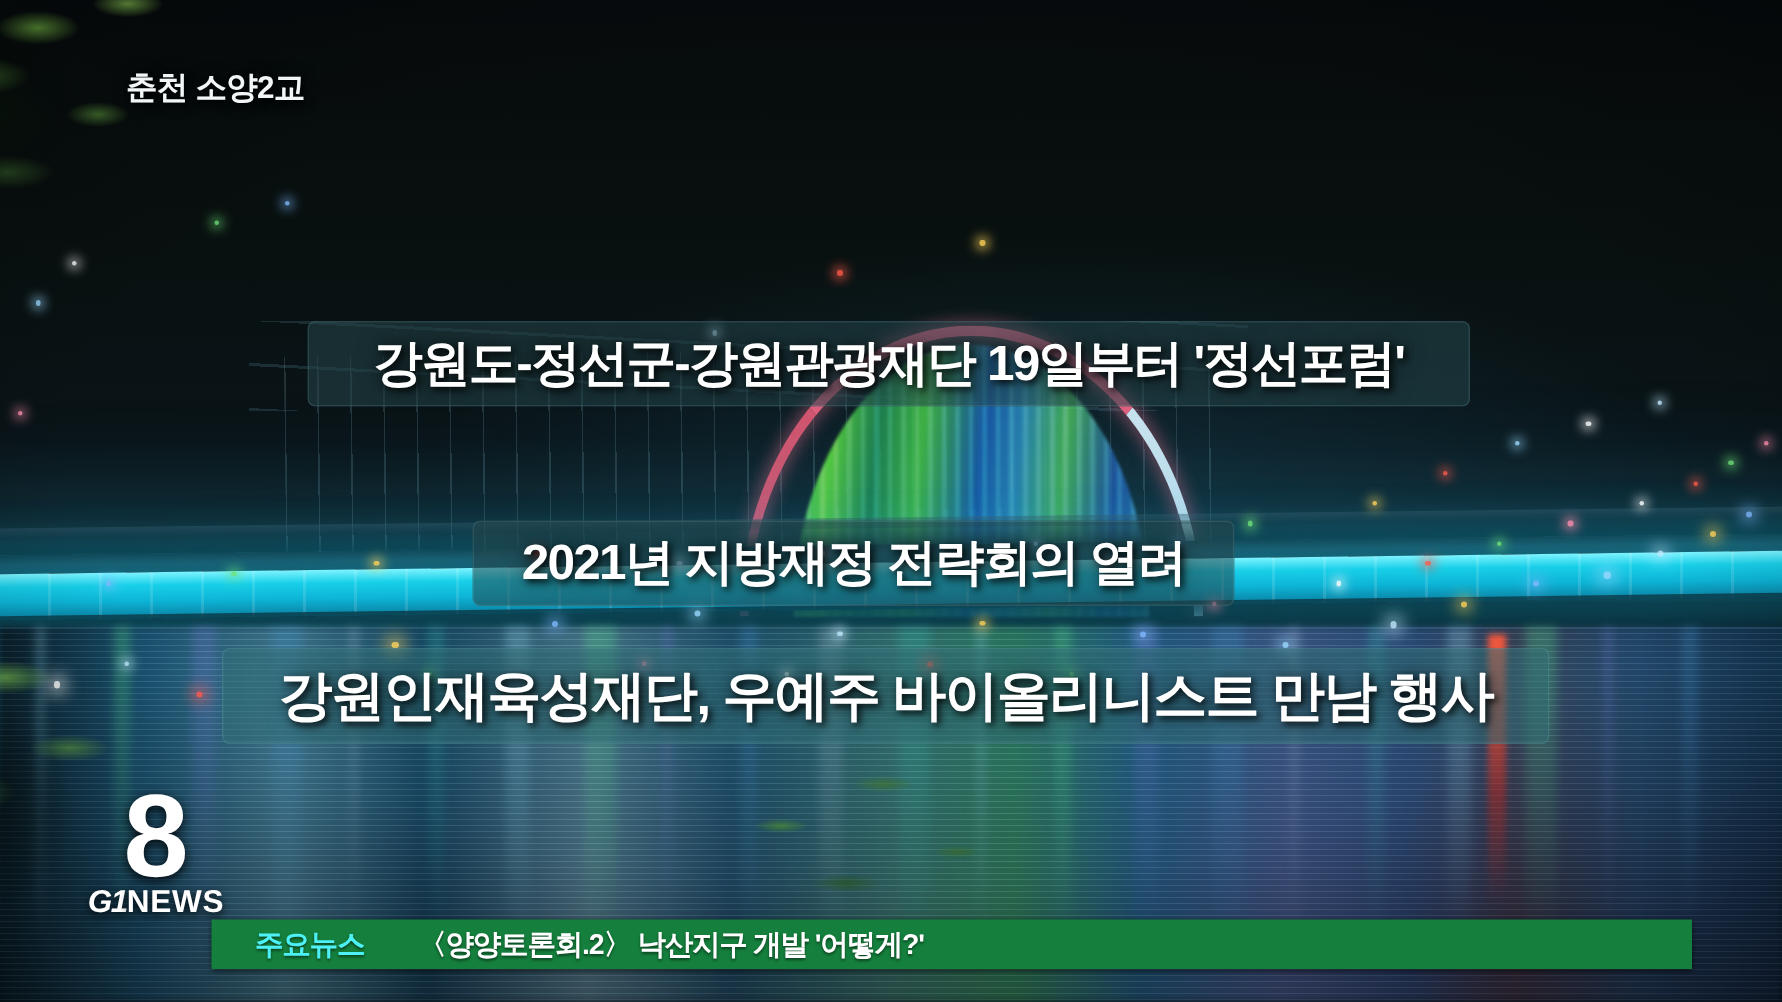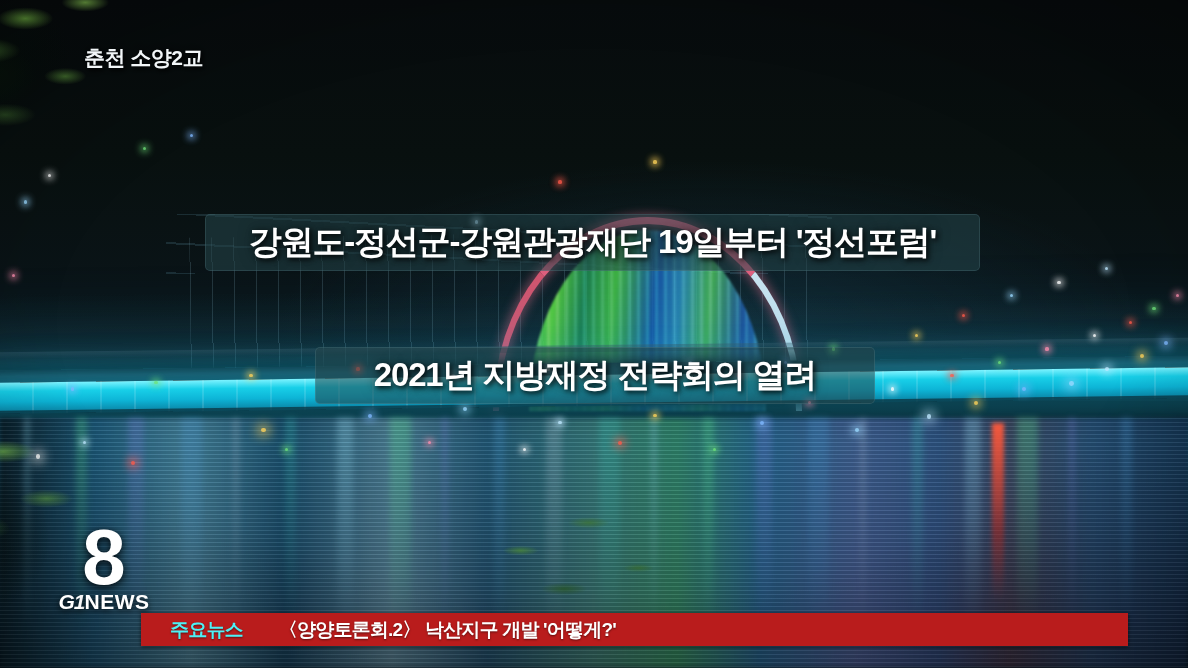--- a/index.html
+++ b/index.html
@@ -198,21 +198,21 @@
     background:rgba(36,70,74,.55);
     border-radius:5px;
     box-shadow:inset 0 0 0 1px rgba(160,220,230,.13);
     display:flex; align-items:center; justify-content:center;
     color:#ffffff; font-weight:bold; letter-spacing:-1.2px;
     white-space:nowrap;
     text-shadow:2px 2px 5px rgba(0,0,0,.9), 0 0 14px rgba(0,0,0,.6);
   }
   #hl0{ left:205px;  top:168px; width:775px; height:57px; font-size:33px;margin-top:46px; }
   #hl1{ left:242px;  top:257px; width:700px; height:57px; font-size:33px; }
-  #hl2{ left:315px;  top:347px; width:560px; height:57px; font-size:33px; }
+  #hl2{ left:315px;  top:347px; width:508px; height:57px; font-size:33px; }
   #hl3{ left:148px;  top:432px; width:885px; height:64px; font-size:36px;
         background:rgba(50,110,116,.55); }
 
   
   .logo{
     position:absolute; left:48px; top:520px; width:112px; height:120px;
     text-align:center;
   }
   .logo-8{
     display:block; width:100%;
@@ -223,21 +223,21 @@
     display:block; width:100%; margin-top:-4px;
     font-size:21px; font-weight:bold; color:#ffffff;
     letter-spacing:.5px;
     text-shadow:0 2px 6px rgba(0,0,0,.9);
   }
   .logo-text .g{ font-style:italic; letter-spacing:-1px; }
 
   
   .ticker{
     position:absolute; left:141px; top:613px; width:987px; height:33px;
-    background:#b91c1c;
+    background:#15803d;
     display:flex; align-items:center;
     box-shadow:0 1px 4px rgba(0,0,0,.6);
   }
   .ticker-label{
     color:#4df0f5; font-size:19px; font-weight:bold;
     letter-spacing:-.8px; padding-left:29px; flex:none;
     text-shadow:0 1px 2px rgba(0,0,0,.5);
   }
   .ticker-text{
     color:#ffffff; font-size:19px; font-weight:bold;
@@ -355,20 +355,21 @@
         <div class="lt" style="left: 16%; top: 20%; width: 3.2px; height: 3.2px; background: rgb(127, 184, 255); box-shadow: rgb(127, 184, 255) 0px 0px 7.68px 2.24px; opacity: 0.85;"></div>
       </div>
     <div class="vignette"></div>
   </div>
 
   <div class="location-label">춘천 소양2교</div>
 
 
   <div class="headline" id="hl0">강원도-정선군-강원관광재단 19일부터 '정선포럼'</div>
   <div class="headline" id="hl2">2021년 지방재정 전략회의 열려</div>
+  <div class="headline" id="hl3">강원인재육성재단, 우예주 바이올리니스트 만남 행사</div>
 
   <div class="logo">
     <span class="logo-8">8</span>
     <span class="logo-text"><span class="g">G1</span><span>NEWS</span></span>
   </div>
 
   <div class="ticker">
     <span class="ticker-label">주요뉴스</span>
     <span class="ticker-text">〈양양토론회.2〉 낙산지구 개발 '어떻게?'</span>
   </div>

